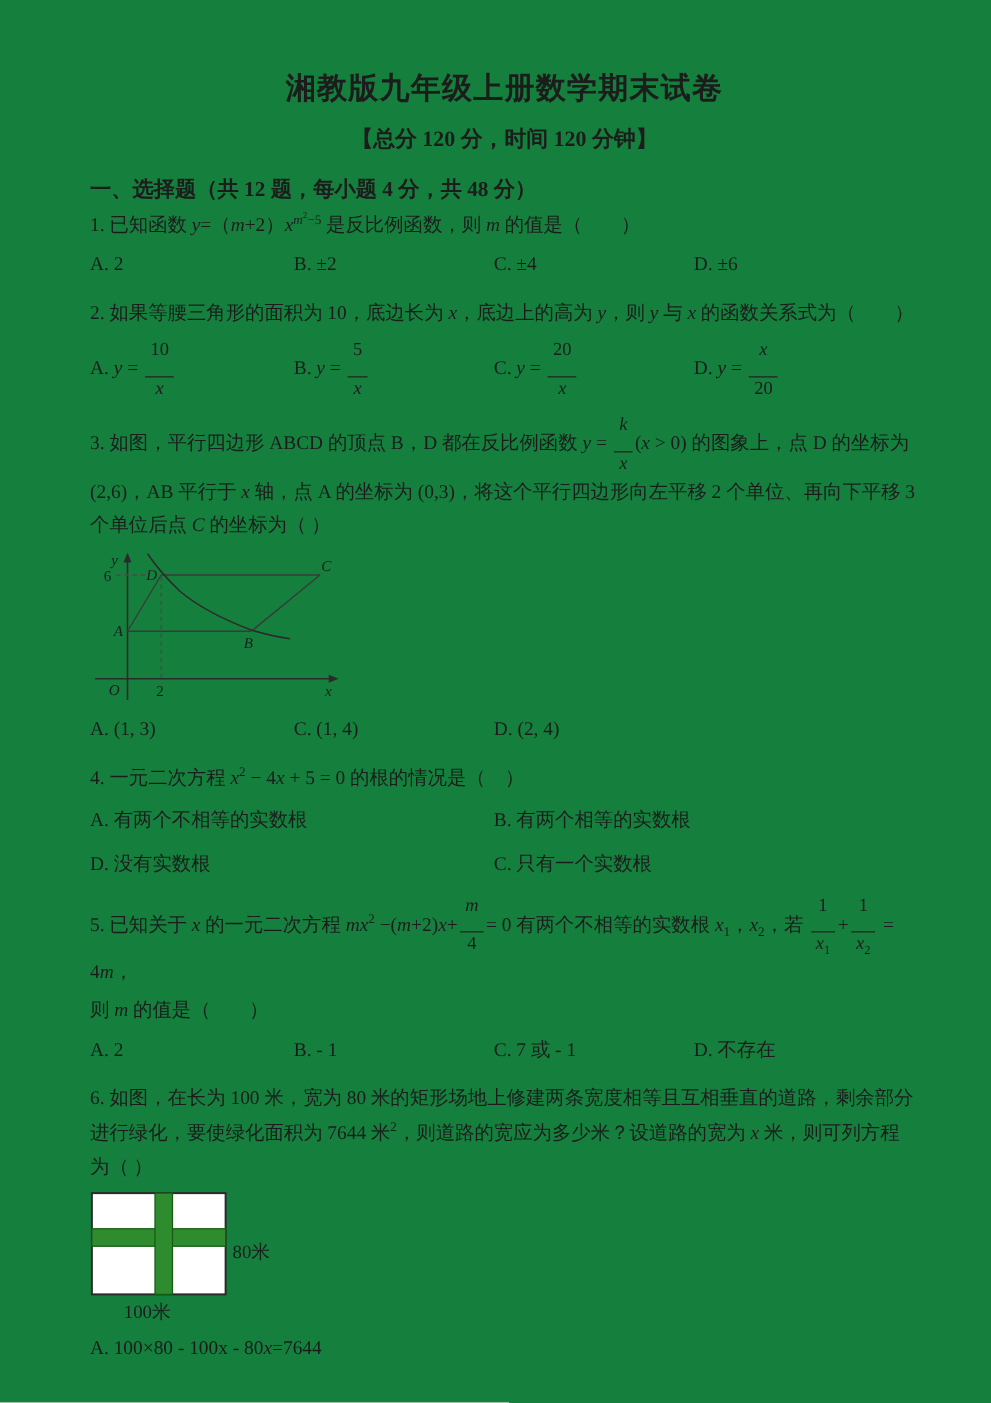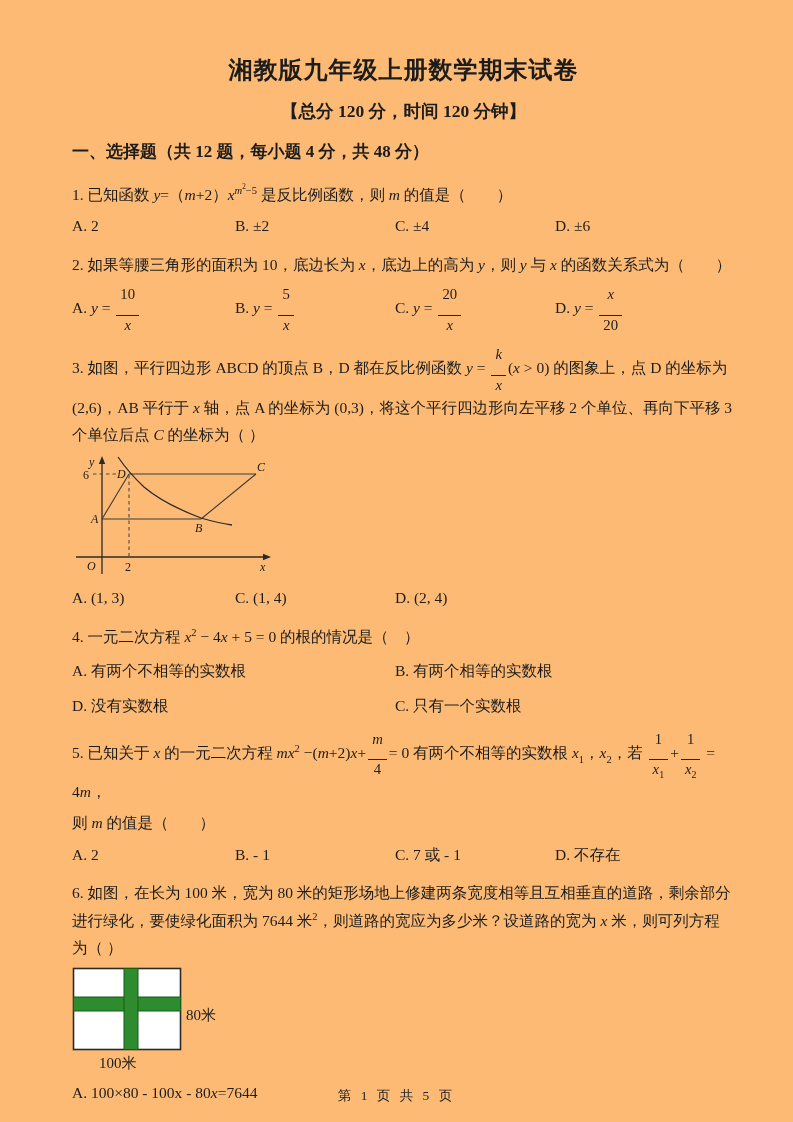--- a/index.html
+++ b/index.html
@@ -1,17 +1,17 @@
 <!DOCTYPE html>
 <html><head>
 <meta charset="utf-8">
 <style>
   html,body{margin:0;padding:0;background:#ffffff;}
   .page{
-    position:relative;width:793px;height:1122px;background:#fdba74;overflow:hidden;
+    position:relative;width:793px;height:1122px;background:#15803d;overflow:hidden;
     font-family:"Liberation Serif","DejaVu Serif",serif;color:#1c1c1c;
   }
   .content{padding:54px 58px 0 72px;}
   .title{margin:0;text-align:center;font-size:24px;font-weight:bold;letter-spacing:1px;}
   .subtitle{margin-top:13px;text-align:center;font-size:17.5px;font-weight:bold;}
   .section{margin-top:17px;font-size:17px;font-weight:bold;}
   .stem{margin-top:12px;font-size:15.5px;line-height:1.75;}
   .stem.tight{margin-top:4px;}
   .opts{display:grid;margin-top:6px;font-size:15.5px;align-items:center;line-height:1.6;}
   .c4{grid-template-columns:163px 160px 160px 1fr;}
@@ -37,21 +37,21 @@
 <body>
 
 <div class="page">
   <div class="content">
 
     <h1 class="title">湘教版九年级上册数学期末试卷</h1>
     <div class="subtitle">【总分 120 分，时间 120 分钟】</div>
     <div class="section">一、选择题（共 12 题，每小题 4 分，共 48 分）</div>
 
     <div>
-      <div class="stem" style="margin-top:18px">1. 已知函数 <i>y</i>=（<i>m</i>+2）<i>x</i><sup><i>m</i><sup>2</sup>−5</sup> 是反比例函数，则 <i>m</i> 的值是（　　）</div>
+      <div class="stem" style="margin-top:4px">1. 已知函数 <i>y</i>=（<i>m</i>+2）<i>x</i><sup><i>m</i><sup>2</sup>−5</sup> 是反比例函数，则 <i>m</i> 的值是（　　）</div>
       <div class="opts c4">
         <span class="opt">A. 2</span>
         <span class="opt">B. ±2</span>
         <span class="opt">C. ±4</span>
         <span class="opt">D. ±6</span>
       </div>
     </div>
 
     <div>
       <div class="stem">2. 如果等腰三角形的面积为 10，底边长为 <i>x</i>，底边上的高为 <i>y</i>，则 <i>y</i> 与 <i>x</i> 的函数关系式为（　　）</div>
@@ -139,14 +139,13 @@
         </svg>
       </div>
 
       <div class="opts" style="grid-template-columns:1fr;margin-top:6px">
         <span class="opt">A. 100×80 - 100x - 80<i>x</i>=7644</span>
       </div>
     </div>
 
   </div>
 
-  <div class="footer">第 1 页 共 5 页</div>
 </div>
 
 </body></html>

